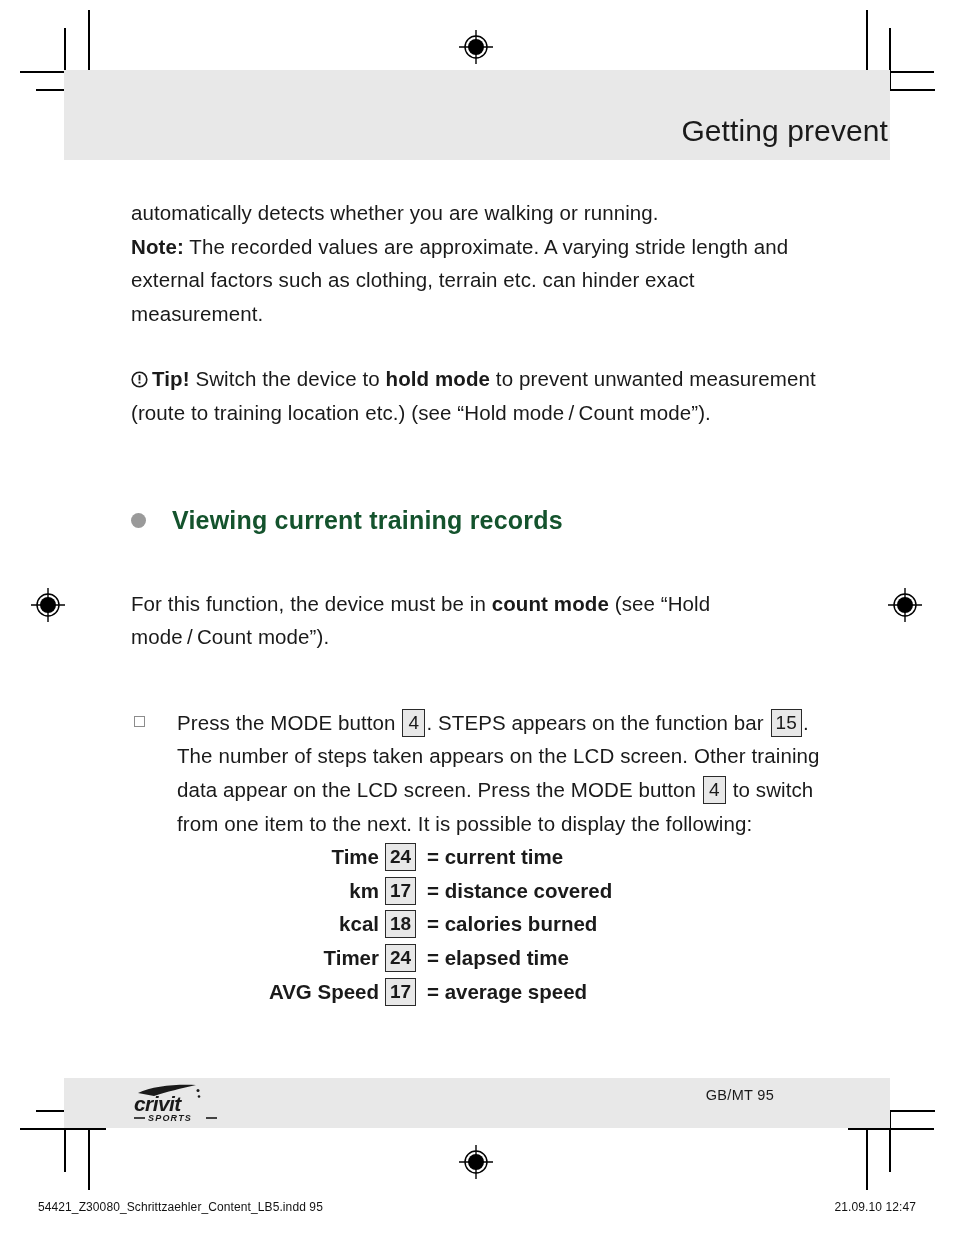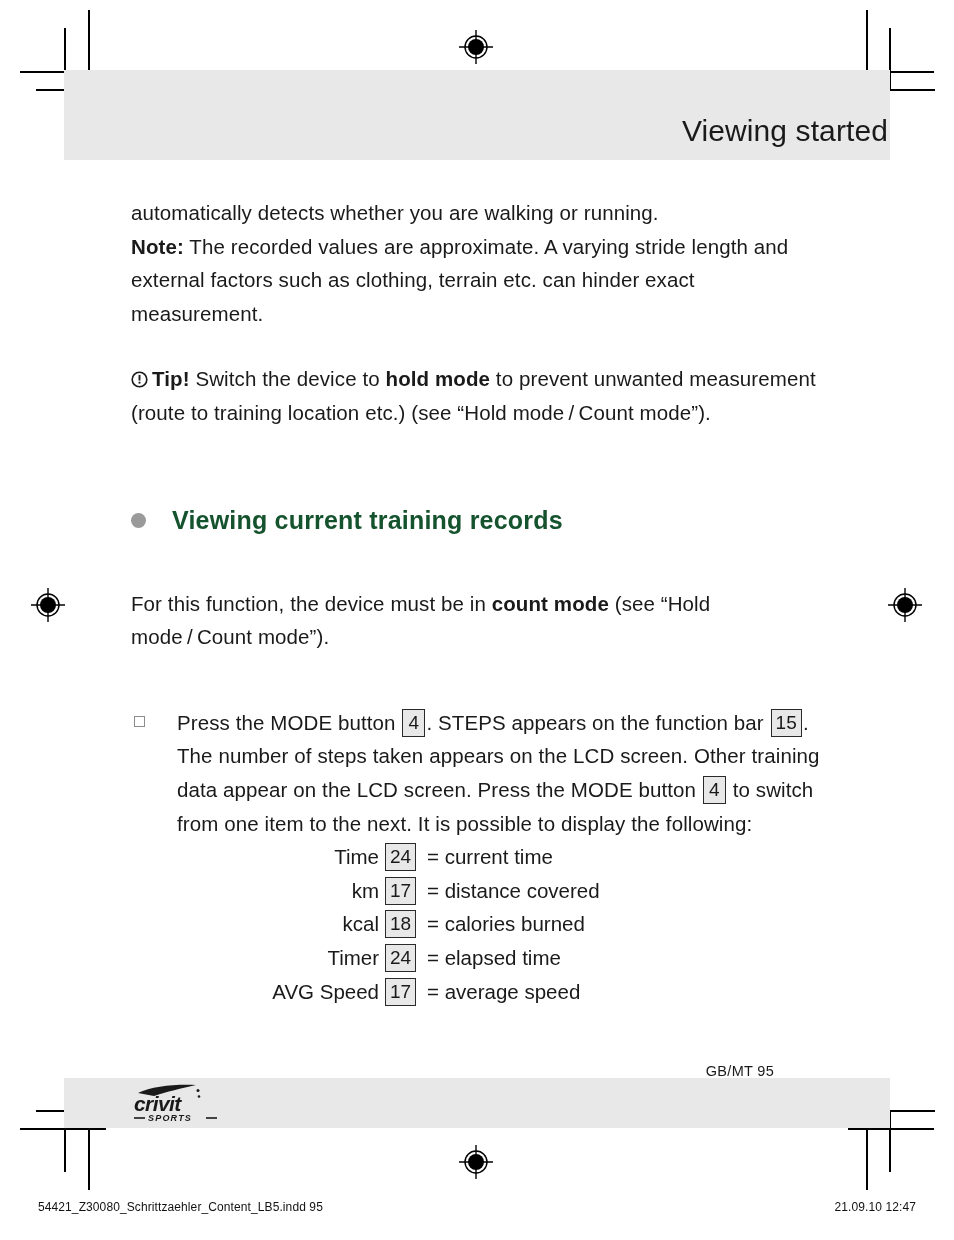--- a/index.html
+++ b/index.html
@@ -137,20 +137,21 @@
     vertical-align: 1px;
     min-width: 13px;
     text-align: center;
   }
 
   
   #definition-list {
     margin: 0;
     padding: 0;
     list-style: none;
+    font-weight: bold;
   }
   .def-row {
     display: flex;
     align-items: baseline;
     line-height: 33.6px;
     font-size: 20.5px;
   }
   .def-label {
     width: 248px;
     text-align: right;
@@ -176,21 +177,21 @@
   #footer-logo {
     position: absolute;
     left: 130px;
     top: 1082px;
     width: 104px;
     height: 42px;
   }
   #footer-page-info {
     position: absolute;
     right: 180px;
-    top: 1063px;
+    top: 1087px;
     font-size: 14.5px;
     color: #1a1a1a;
     letter-spacing: 0.3px;
     white-space: nowrap;
   }
 
   
   .slug {
     position: absolute;
     top: 1200px;
@@ -269,21 +270,21 @@
       <line x1="0" y1="17" x2="34" y2="17" stroke="#000" stroke-width="1.4"></line>
       <circle cx="17" cy="17" r="11" fill="none" stroke="#000" stroke-width="1.4"></circle>
       <path d="M17 17 L17 9 A8 8 0 0 0 9 17 Z" fill="#000"></path>
       <path d="M17 17 L25 17 A8 8 0 0 0 17 9 Z" fill="#000"></path>
       <path d="M17 17 L17 25 A8 8 0 0 0 25 17 Z" fill="#000"></path>
       <path d="M17 17 L9 17 A8 8 0 0 0 17 25 Z" fill="#000"></path>
     </svg>
   </div>
 
   <div class="band" id="header-band"></div>
-  <div id="header-title">Viewing started</div>
+  <div id="header-title">Getting prevent</div>
 
   <div id="content">
 
     <p class="body"><span>automatically detects whether you are walking or running.</span><br><span class="b">Note:</span><span> The recorded values are approximate. A varying stride length and external factors such as clothing, terrain etc. can hinder exact measurement.</span></p>
 
     <div class="gap-32"></div>
 
     <p class="body"><span class="tip-icon"><svg viewBox="0 0 20 20" width="17" height="17" aria-hidden="true">
             <circle cx="10" cy="10" r="8.6" fill="none" stroke="#1a1a1a" stroke-width="1.9"></circle>
             <rect x="8.9" y="4.6" width="2.2" height="6.6" fill="#1a1a1a"></rect>

